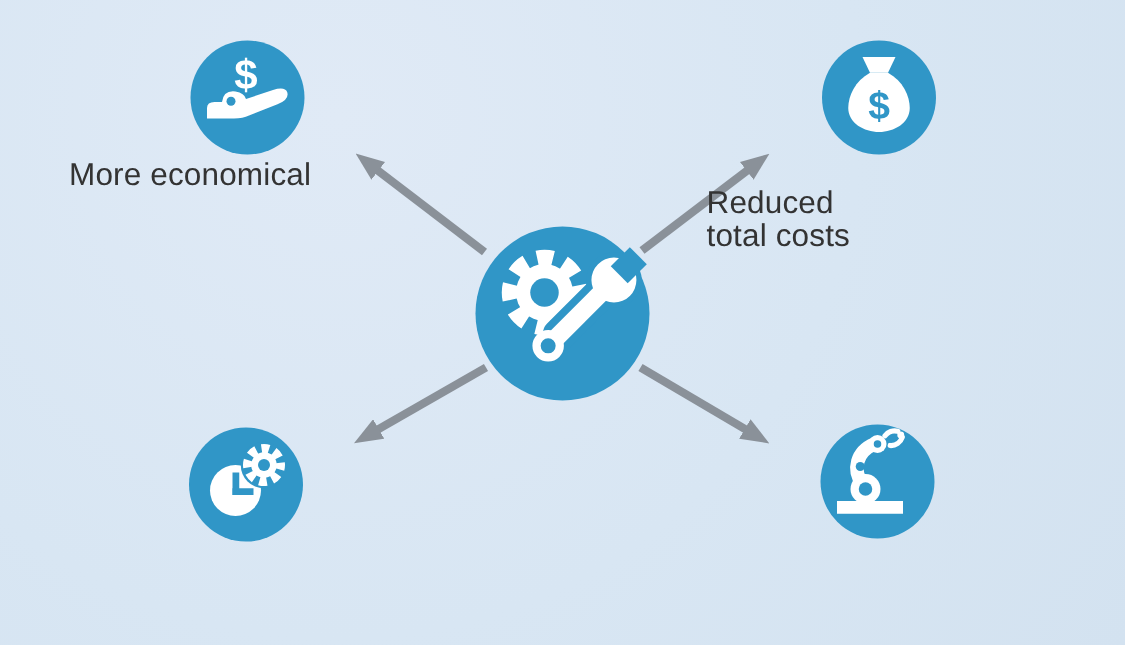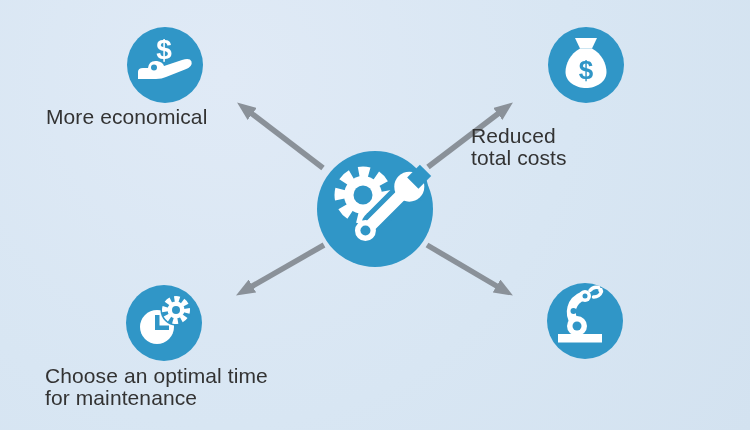--- a/index.html
+++ b/index.html
@@ -119,22 +119,20 @@
       <circle cx="31" cy="42" r="17" fill="#ffffff"></circle>
       <rect x="29" y="30" width="4.5" height="15" fill="#3096c7"></rect>
       <rect x="29" y="40.5" width="14" height="4.5" fill="#3096c7"></rect>
 
       <circle cx="50" cy="25" r="15.5" fill="#3096c7"></circle>
       <circle cx="50" cy="25" r="11" fill="none" stroke="#ffffff" stroke-width="6" stroke-dasharray="5.05 3.59" stroke-dashoffset="2"></circle>
       <circle cx="50" cy="25" r="8.5" fill="#ffffff"></circle>
       <circle cx="50" cy="25" r="4" fill="#3096c7"></circle>
     </svg>
   </div>
-  <div class="node-label label-bl">Choose an optimal time
-for maintenance</div>
 
   <div class="bubble sm bubble-br">
     <svg width="76" height="76" viewBox="0 0 76 76">
       <rect x="11" y="51" width="44" height="8.5" fill="#ffffff"></rect>
       <path d="M28 40 C21 30 24 18 36 13" stroke="#ffffff" stroke-width="9" fill="none" stroke-linecap="round"></path>
       <circle cx="30" cy="43" r="10" fill="#ffffff"></circle>
       <circle cx="30" cy="43" r="4.5" fill="#3096c7"></circle>
       <circle cx="26.5" cy="28" r="3" fill="#3096c7"></circle>
       <circle cx="38" cy="13" r="6" fill="#ffffff"></circle>
       <circle cx="38" cy="13" r="2.5" fill="#3096c7"></circle>

